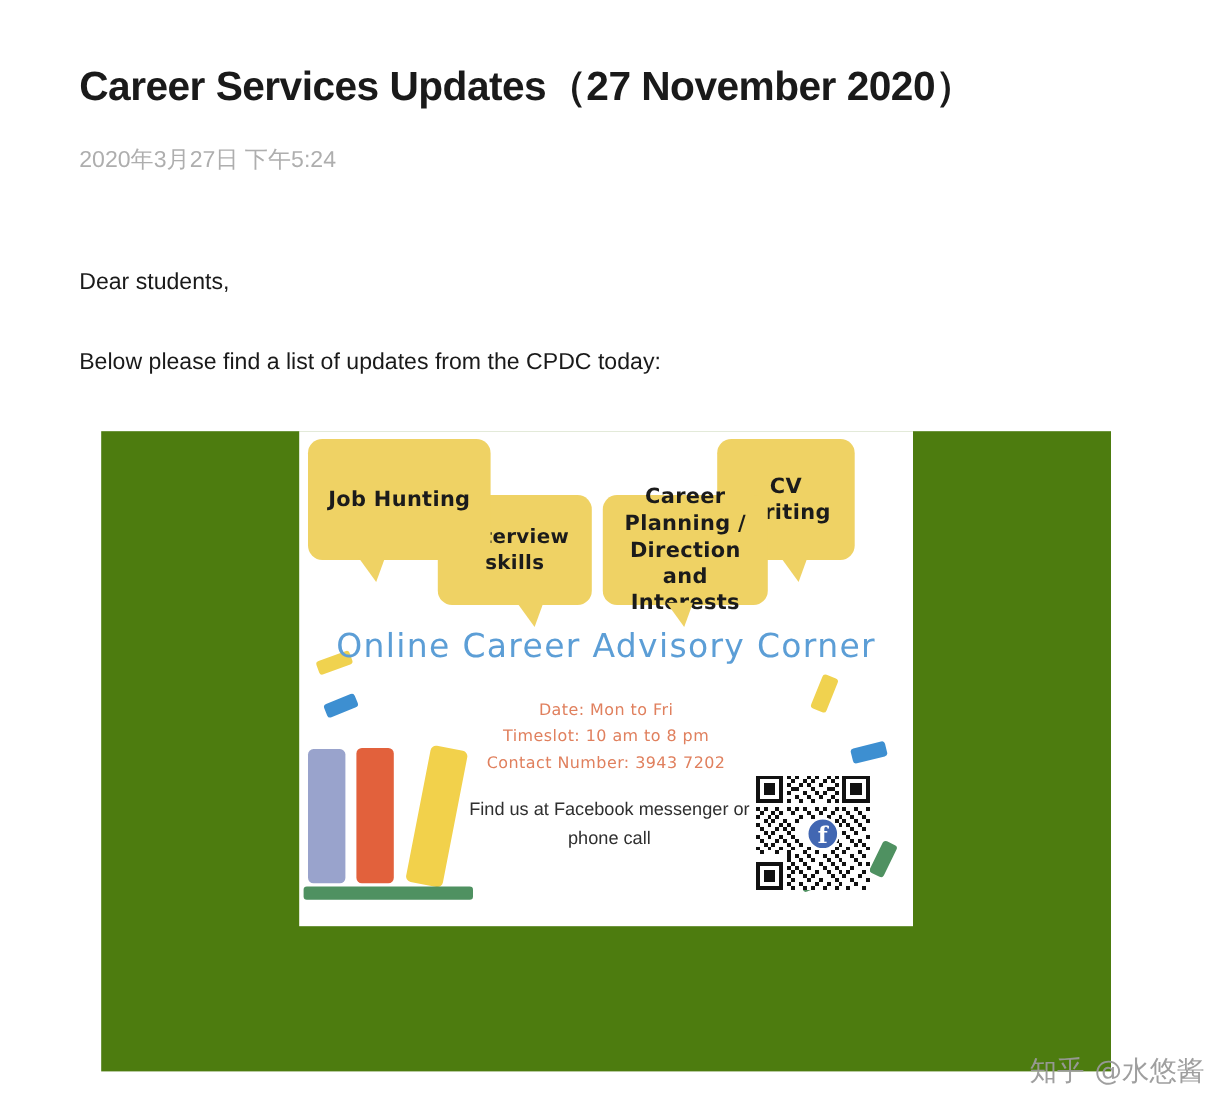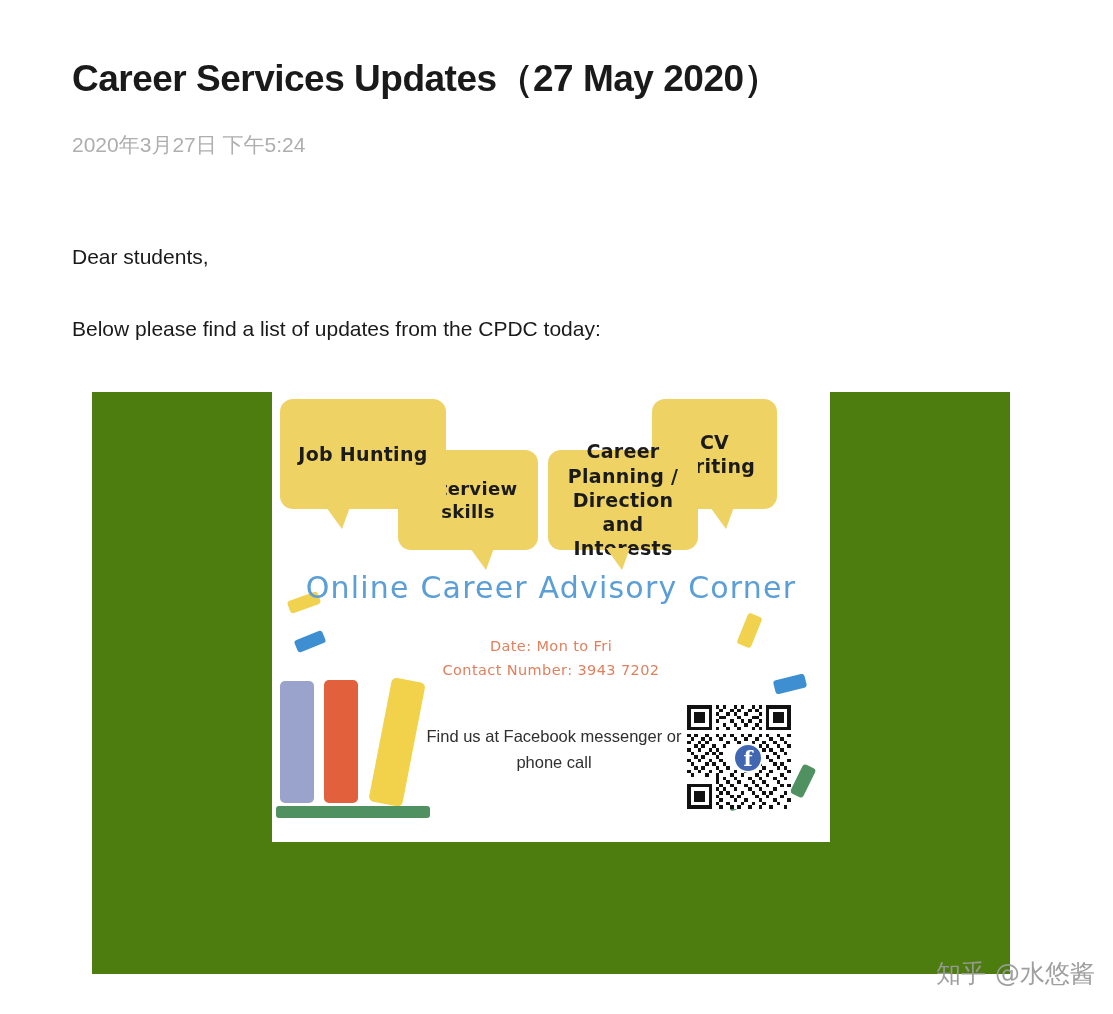--- a/index.html
+++ b/index.html
@@ -251,21 +251,21 @@
     font-size: 25px;
     color: #9a9a9a;
     font-family: "DejaVu Sans", sans-serif;
     opacity: 0.95;
   }
 </style>
 </head>
 <body>
 
 <div id="article-header">
-  <h1 id="page-title">Career Services Updates（27 May 2020）</h1>
+  <h1 id="page-title">Career Services Updates（27 November 2020）</h1>
   <div id="article-timestamp">2020年3月27日 下午5:24</div>
 </div>
 
 <div id="article-body">
   <p class="body-paragraph">Dear students,</p>
   <p class="body-paragraph">Below please find a list of updates from the CPDC today:</p>
 </div>
 
 <div id="poster-block">
 
@@ -295,20 +295,21 @@
     <span class="confetti" id="confetti-blue-left"></span>
     <span class="confetti" id="confetti-yellow-right"></span>
     <span class="confetti" id="confetti-blue-right"></span>
     <span class="confetti" id="confetti-green-right"></span>
     <span class="confetti" id="confetti-green-low"></span>
 
     <div id="flyer-headline">Online Career Advisory Corner</div>
 
     <div id="flyer-details">
       <div>Date: Mon to Fri</div>
+      <div>Timeslot: 10 am to 8 pm</div>
       <div>Contact Number: 3943 7202</div>
     </div>
 
     <div id="flyer-contact-note">Find us at Facebook messenger or phone call</div>
 
     <div id="qr-code">
       <svg width="104" height="104" viewBox="0 0 29 29" shape-rendering="crispEdges">
         <rect width="29" height="29" fill="#ffffff"></rect>
         <g fill="#111111">
           <rect x="0" y="0" width="7" height="1"></rect>

